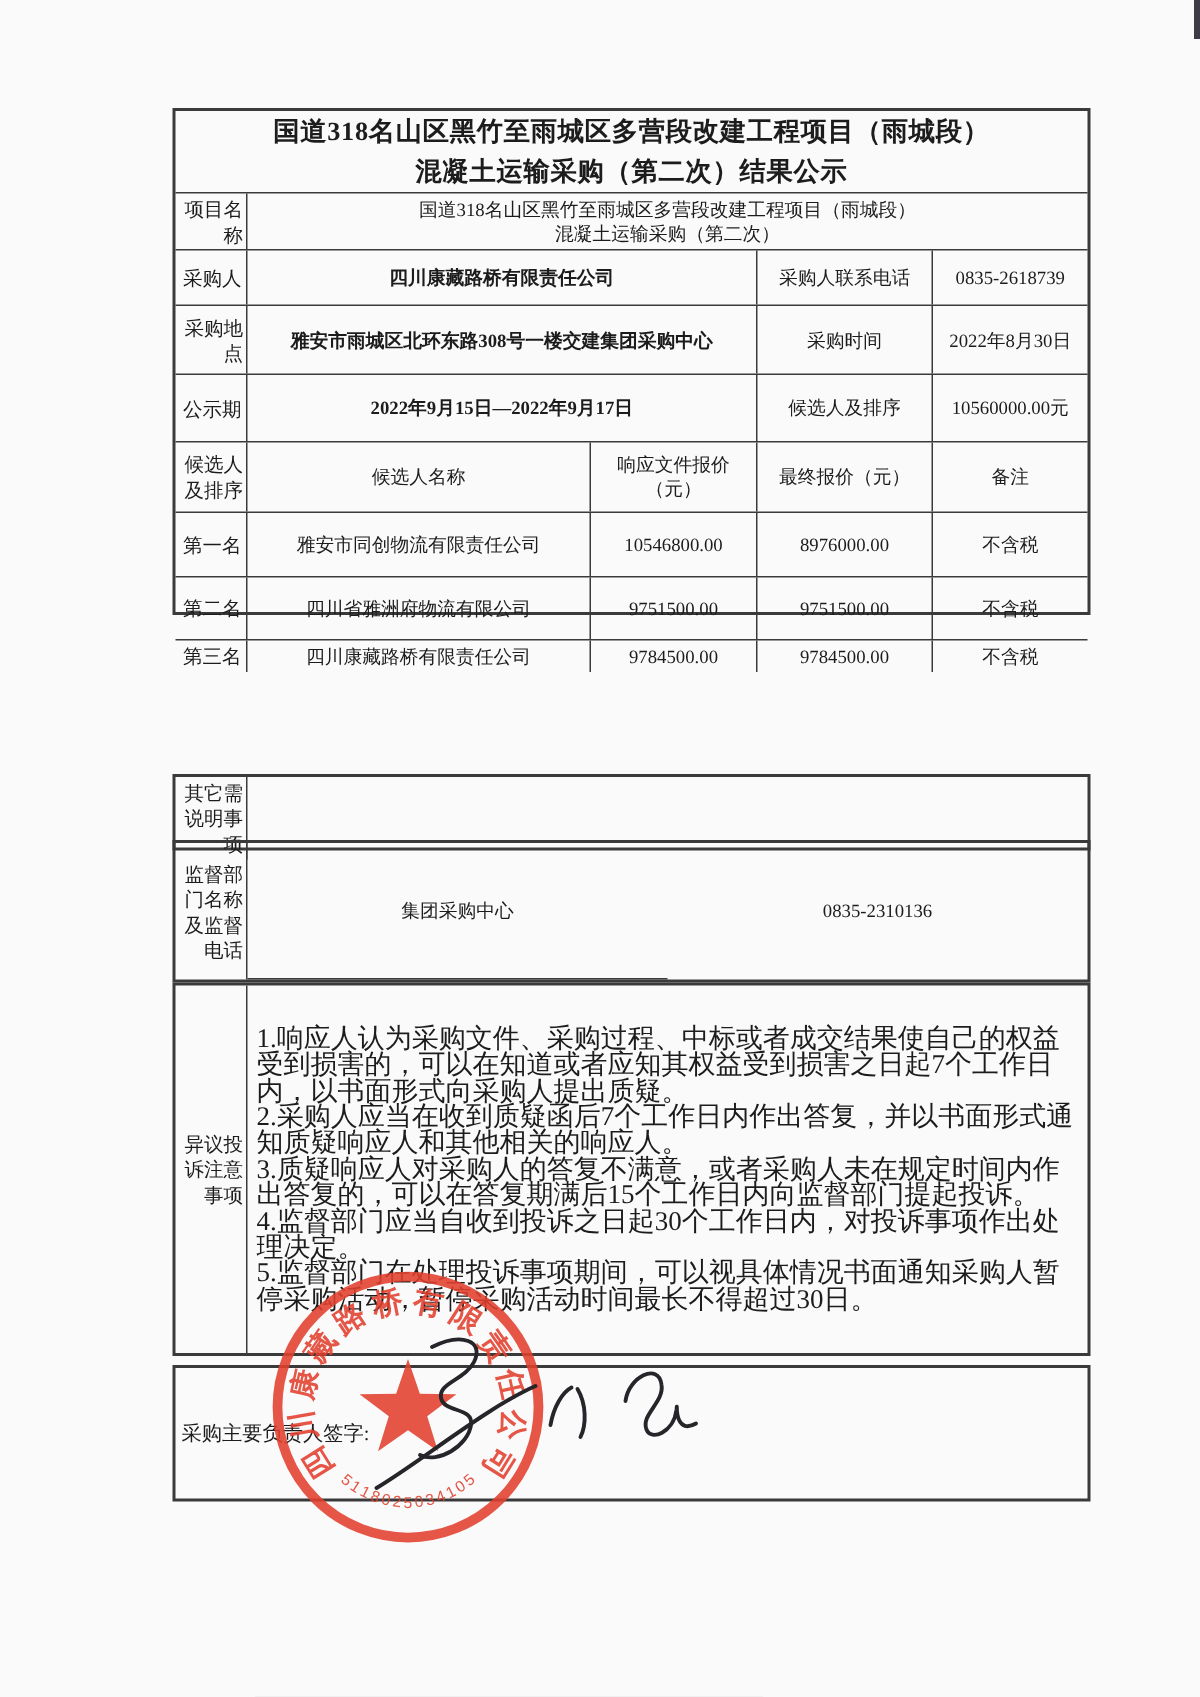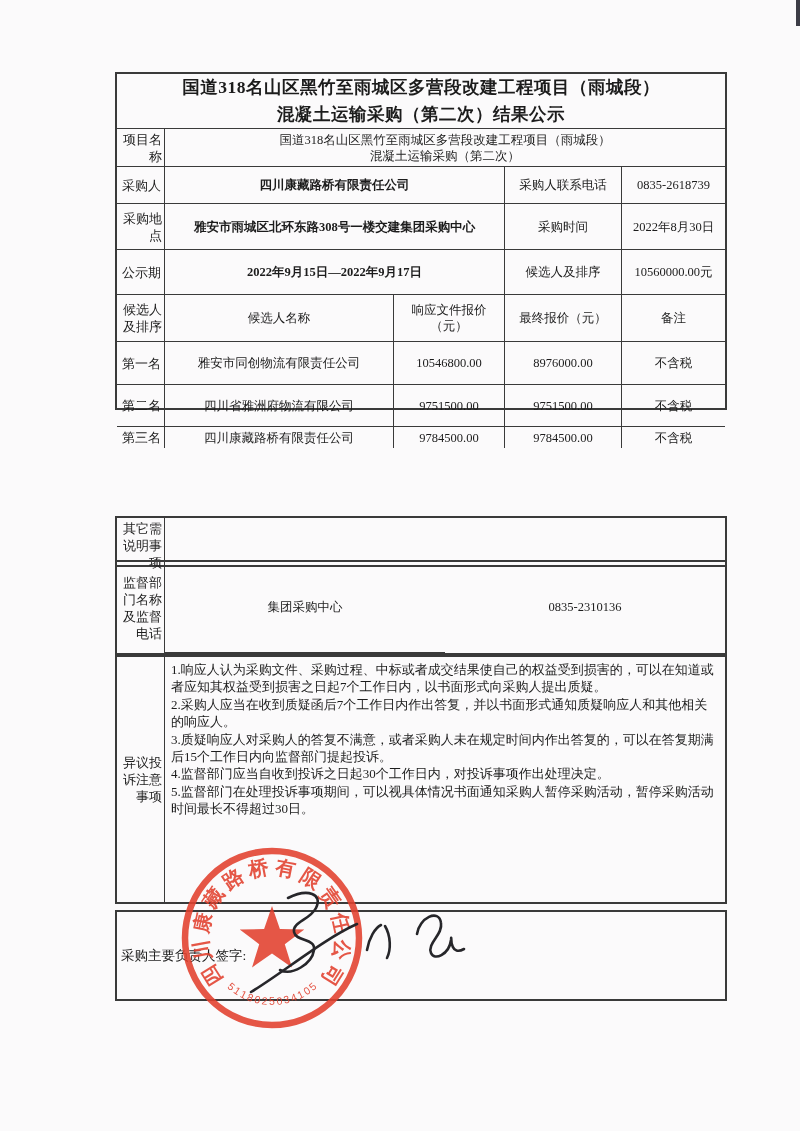--- a/index.html
+++ b/index.html
@@ -22,23 +22,23 @@
   .w-merge{width:340px;flex:none;font-weight:bold;}
   .w-rest{flex:1;}
   .titlebox{height:105px;display:flex;align-items:center;justify-content:center;
             border-bottom:1.5px solid #3a3a3a;box-sizing:border-box;}
   .doc-title{text-align:center;font-weight:bold;font-size:17.5px;line-height:27px;letter-spacing:.5px;}
   .twolines{display:flex;flex-direction:column;justify-content:center;}
   .subcol{flex:1;display:flex;flex-direction:row;}
   .subrow{flex:1;display:flex;align-items:center;justify-content:center;
           font-size:12.5px;border-bottom:1.5px solid #3a3a3a;box-sizing:border-box;}
   .subrow.last{border-bottom:none;}
-  .objection-body{flex:1;display:flex;flex-direction:column;justify-content:flex-start;
+  .objection-body{flex:1;display:flex;flex-direction:column;justify-content:center;
                   text-align:left;align-items:stretch;padding:4px 8px 4px 6px;
-                  font-size:13px;line-height:17.4px;}
+                  font-size:18px;line-height:17.4px;}
   .objection-item{text-align:left;}
   .sig-row{display:flex;align-items:center;padding-left:4px;font-size:13.5px;}
   .stamp{position:absolute;left:177px;top:843px;width:190px;height:190px;z-index:6;opacity:.88;}
   .handwriting{position:absolute;left:233px;top:886px;width:245px;height:118px;z-index:7;}
   .scan-sliver{position:absolute;right:0;top:0;width:4px;height:26px;background:#3c3c46;z-index:9;}
 </style>
 </head>
 <body>
 
 <div class="page">

